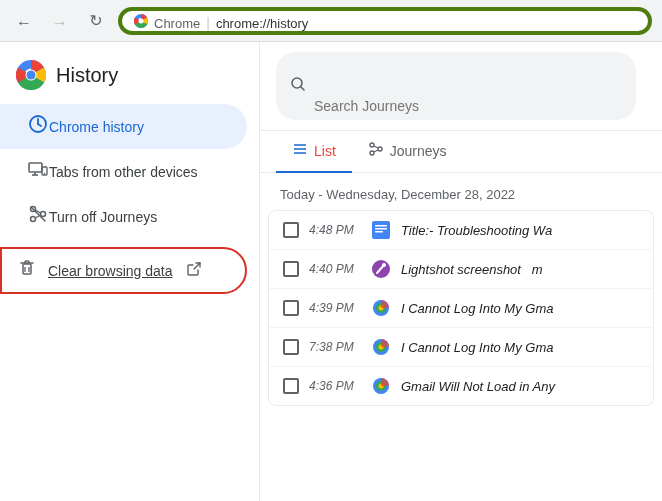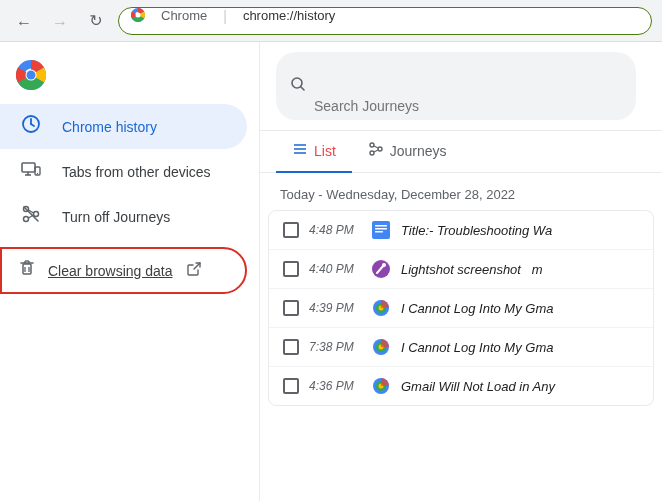--- a/index.html
+++ b/index.html
@@ -25,24 +25,24 @@
       background: none;
       border: none;
     }
     .nav-btn.disabled { color: #bbb; cursor: default; }
     .address-bar {
       flex: 1;
       height: 28px;
       background: #fff;
       border-radius: 14px;
       display: flex;
-      align-items: flex-start;
+      align-items: flex-end;
       padding: 0 12px;
-      gap: 16px;
-      border: 1px solid #4d7c0f;
+      gap: 6px;
+      border: 4px solid #4d7c0f;
     }
     .address-bar .globe-icon { font-size: 13px; color: #5f6368; }
     .address-bar .chrome-name { font-size: 13px; color: #5f6368; }
     .address-bar .separator { color: #ccc; }
     .address-bar .url { font-size: 13px; color: #333; }
 
     
     .main {
       display: flex;
       height: calc(501px - 42px);
@@ -67,22 +67,22 @@
     }
     .sidebar-header .title {
       font-size: 20px;
       font-weight: 400;
       color: #202124;
     }
 
     .sidebar-item {
       display: flex;
       align-items: center;
-      gap: 20px;
-      padding: 10px 20px;
+      gap: 0;
+      padding: 10px 27px;
       cursor: pointer;
       border-radius: 0 24px 24px 0;
       margin-right: 12px;
       color: #3c4043;
       font-size: 14px;
     }
     .sidebar-item.active {
       background: #e8f0fe;
       color: #1967d2;
     }
@@ -266,20 +266,21 @@
       <svg class="chrome-logo" viewBox="0 0 30 30" width="30" height="30">
         <circle cx="15" cy="15" r="15" fill="#4285F4"></circle>
         <circle cx="15" cy="15" r="6.5" fill="white"></circle>
         <path d="M15 0 A15 15 0 0 1 28 7.5 L15 15 Z" fill="#EA4335"></path>
         <path d="M28 7.5 A15 15 0 0 1 28 22.5 L15 15 Z" fill="#FBBC04"></path>
         <path d="M28 22.5 A15 15 0 0 1 2 22.5 L15 15 Z" fill="#34A853"></path>
         <path d="M2 22.5 A15 15 0 0 1 2 7.5 L15 15 Z" fill="#EA4335"></path>
         <circle cx="15" cy="15" r="5.5" fill="white"></circle>
         <circle cx="15" cy="15" r="4.5" fill="#4285F4"></circle>
       </svg>
+      <span class="title">History</span>
     </div>
 
     <div class="sidebar-item active">
       <span class="item-icon">
         <svg width="20" height="20" viewBox="0 0 20 20" fill="none">
           <circle cx="10" cy="10" r="8" stroke="#1967d2" stroke-width="1.8" fill="none"></circle>
           <line x1="10" y1="5" x2="10" y2="10" stroke="#1967d2" stroke-width="1.8" stroke-linecap="round"></line>
           <line x1="10" y1="10" x2="13" y2="12" stroke="#1967d2" stroke-width="1.8" stroke-linecap="round"></line>
         </svg>
       </span>

